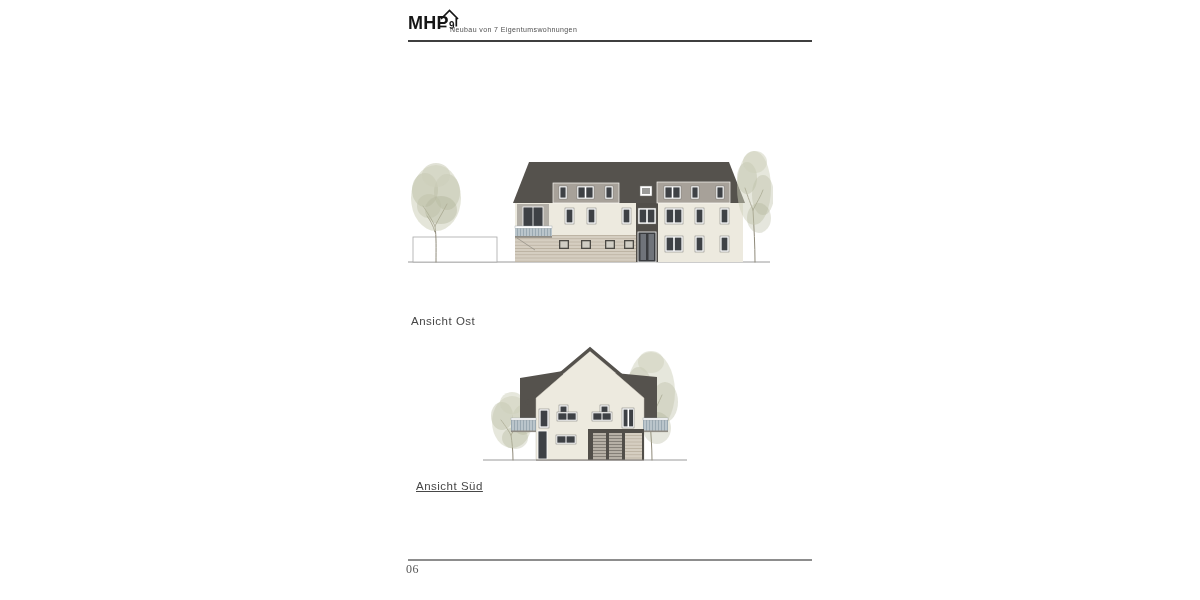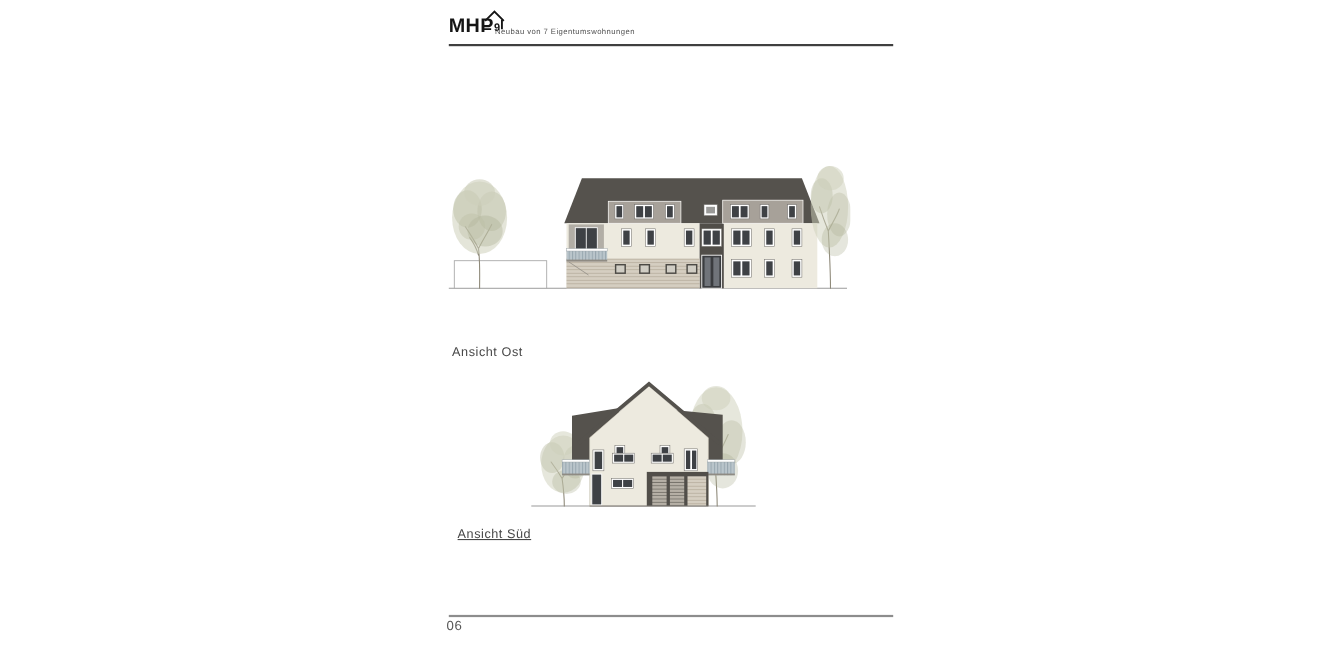--- a/index.html
+++ b/index.html
@@ -20,21 +20,21 @@
   .logo{position:absolute;left:408px;top:11px;width:80px;height:30px;}
   .logo-text{position:absolute;left:0;top:2px;font-size:18px;font-weight:bold;
              letter-spacing:.3px;color:var(--logo);}
   .logo-house{position:absolute;left:31px;top:-4px;}
   .lg{stroke:var(--logo);stroke-width:1.7;fill:none;}
   .logo-mark{position:absolute;left:41px;top:9px;font-size:10px;font-weight:bold;color:var(--logo);}
   .tagline{position:absolute;left:450px;top:26px;font-size:7px;letter-spacing:.4px;color:#4f4f4f;}
   .rule{position:absolute;left:408px;width:404px;}
   .rule-top{top:40px;height:1.5px;background:var(--rule-dark);}
   .rule-bottom{top:559px;height:2px;background:var(--rule-light);}
-  .page-number{position:absolute;left:406px;top:562px;font-size:12px;color:#565656;letter-spacing:.5px;}
+  .page-number{position:absolute;left:406px;top:562px;font-size:12px;color:#565656;letter-spacing:.5px;font-family:Liberation Serif, serif;}
 
   .elev{position:absolute;}
   .elev-label{position:absolute;font-size:11.5px;letter-spacing:.5px;color:var(--text);}
   .label-east{left:411px;top:278px;margin-top:37px;}
   .label-south{left:416px;top:480px;text-decoration:underline;}
 
   
   .f-roof{fill:var(--roof);}
   .f-wall{fill:var(--wall);}
   .f-dormer{fill:var(--dormer);stroke:#fbfaf6;stroke-width:.7;}

